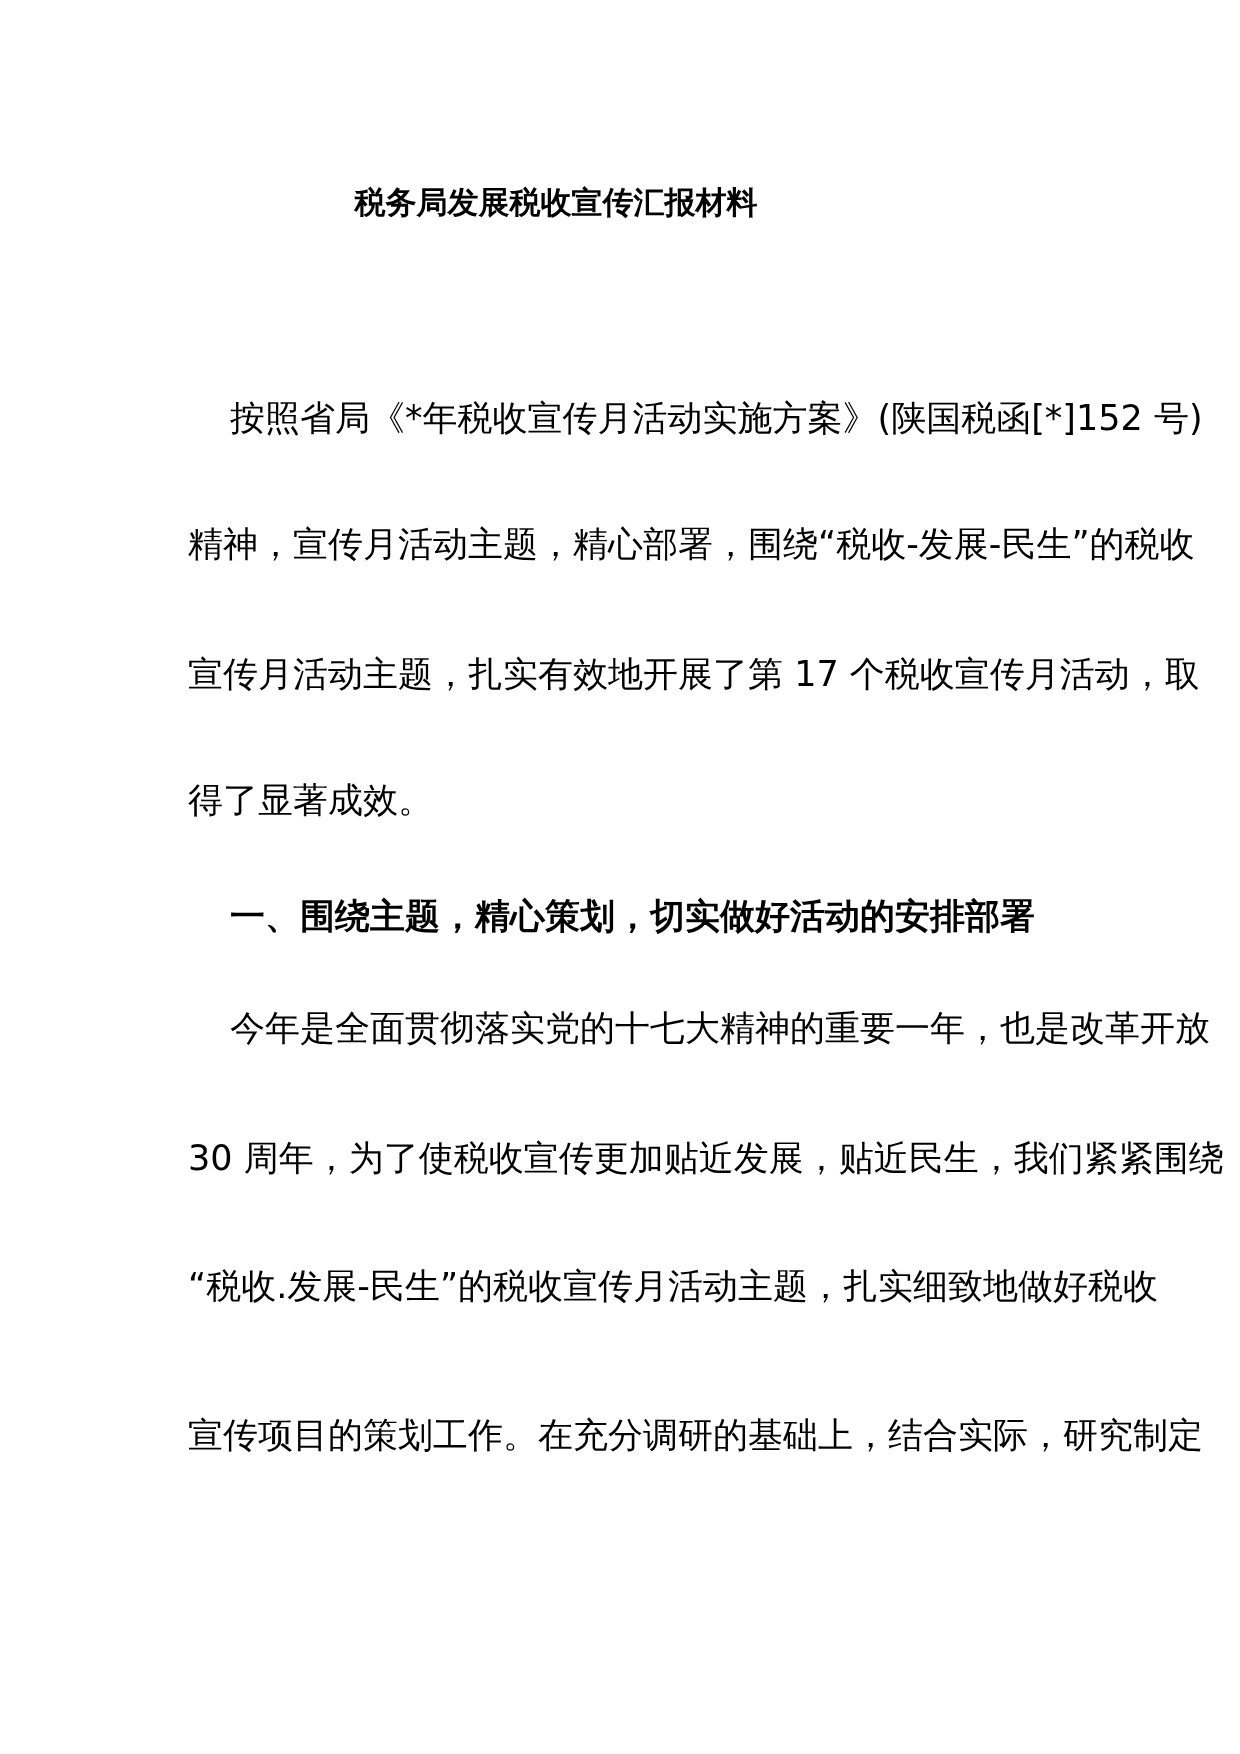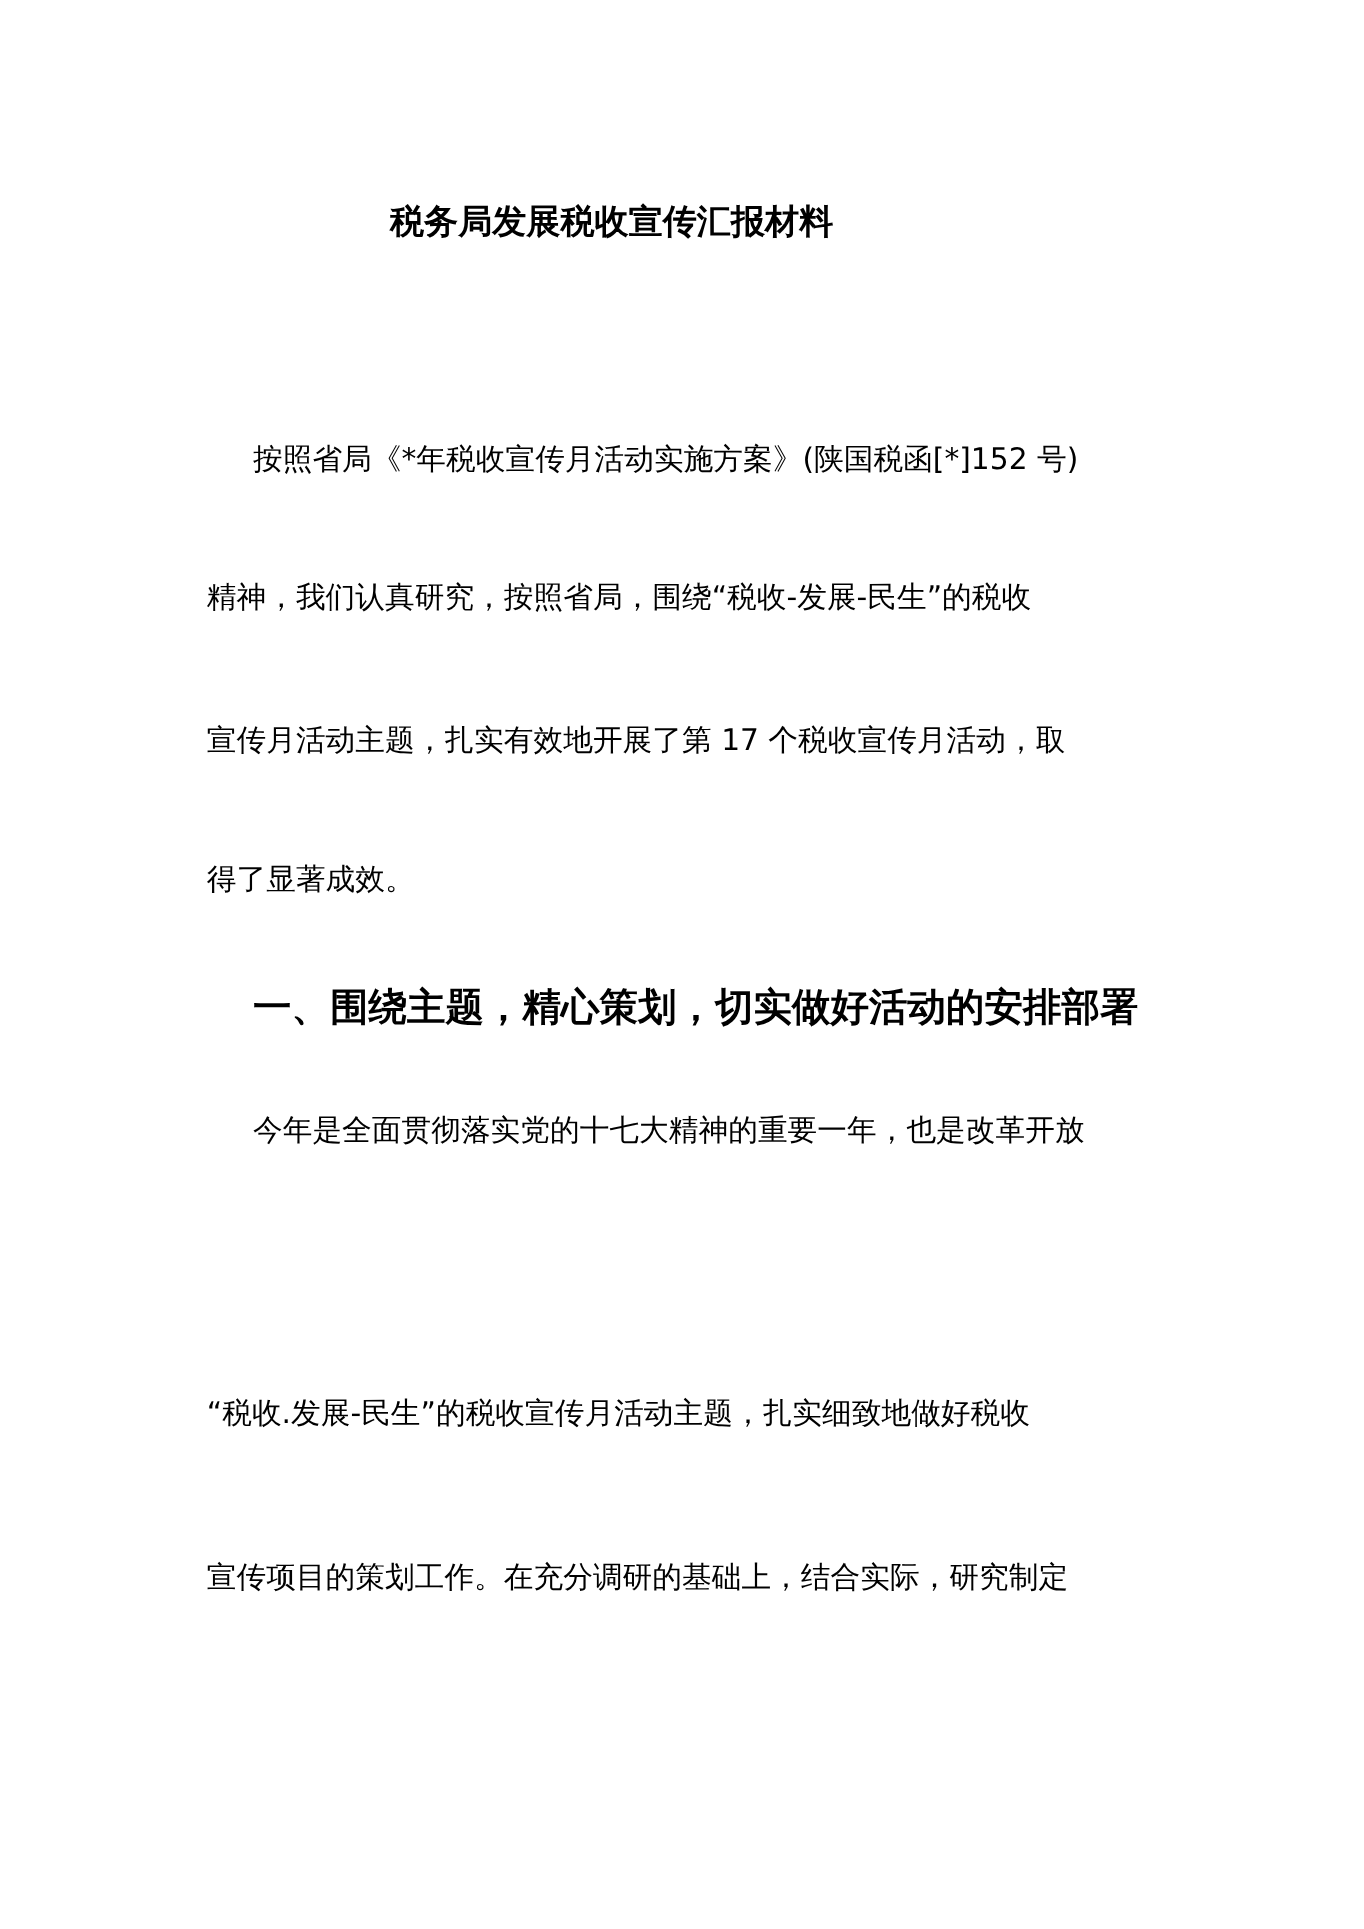--- a/index.html
+++ b/index.html
@@ -29,43 +29,44 @@
       top: 180px;
       text-align: center;
       font-size: 31px;
       font-weight: bold;
       letter-spacing: 0px;
       line-height: 44px;
     }
     .line {
       position: absolute;
       left: 188px;
-      font-size: 27px;
+      font-size: 35px;
       line-height: 40px;
       white-space: nowrap;
     }
     .indent {
       left: 230px;
     }
     .heading {
       font-weight: bold;
       font-size: 35px;
     }
   </style>
 </head>
 <body>
 
 <div class="page">
 
   <div class="title">税务局发展税收宣传汇报材料</div>
 
   <div class="line indent" style="top:398px;">按照省局《*年税收宣传月活动实施方案》(陕国税函[*]152 号)</div>
-  <div class="line" style="top:524px;">精神，我们认真研究，按照省局，围绕“税收-发展-民生”的税收</div>
+  <div class="line" style="top:524px;">精神，宣传月活动主题，精心部署，围绕“税收-发展-民生”的税收</div>
   <div class="line" style="top:654px;">宣传月活动主题，扎实有效地开展了第 17 个税收宣传月活动，取</div>
   <div class="line" style="top:780px;">得了显著成效。</div>
 
   <div class="line indent heading" style="top:896px;">一、围绕主题，精心策划，切实做好活动的安排部署</div>
 
   <div class="line indent" style="top:1008px;">今年是全面贯彻落实党的十七大精神的重要一年，也是改革开放</div>
+  <div class="line" style="top:1138px;">30 周年，为了使税收宣传更加贴近发展，贴近民生，我们紧紧围绕</div>
   <div class="line" style="top:1266px;">“税收.发展-民生”的税收宣传月活动主题，扎实细致地做好税收</div>
   <div class="line" style="top:1396px;margin-top:19px;">宣传项目的策划工作。在充分调研的基础上，结合实际，研究制定</div>
 
 </div>
 
 </body></html>

